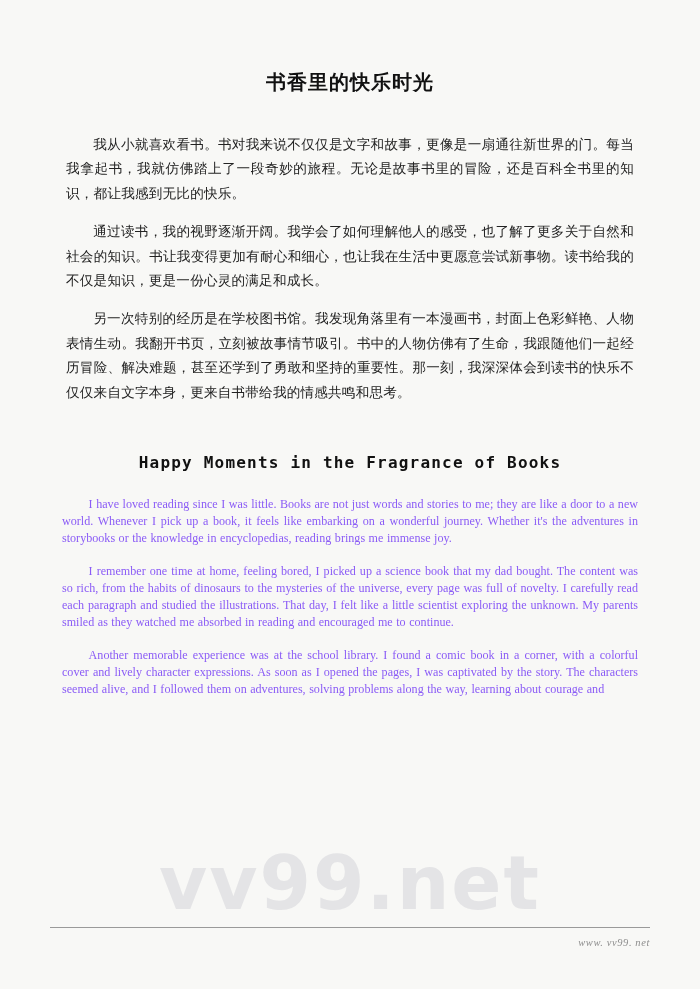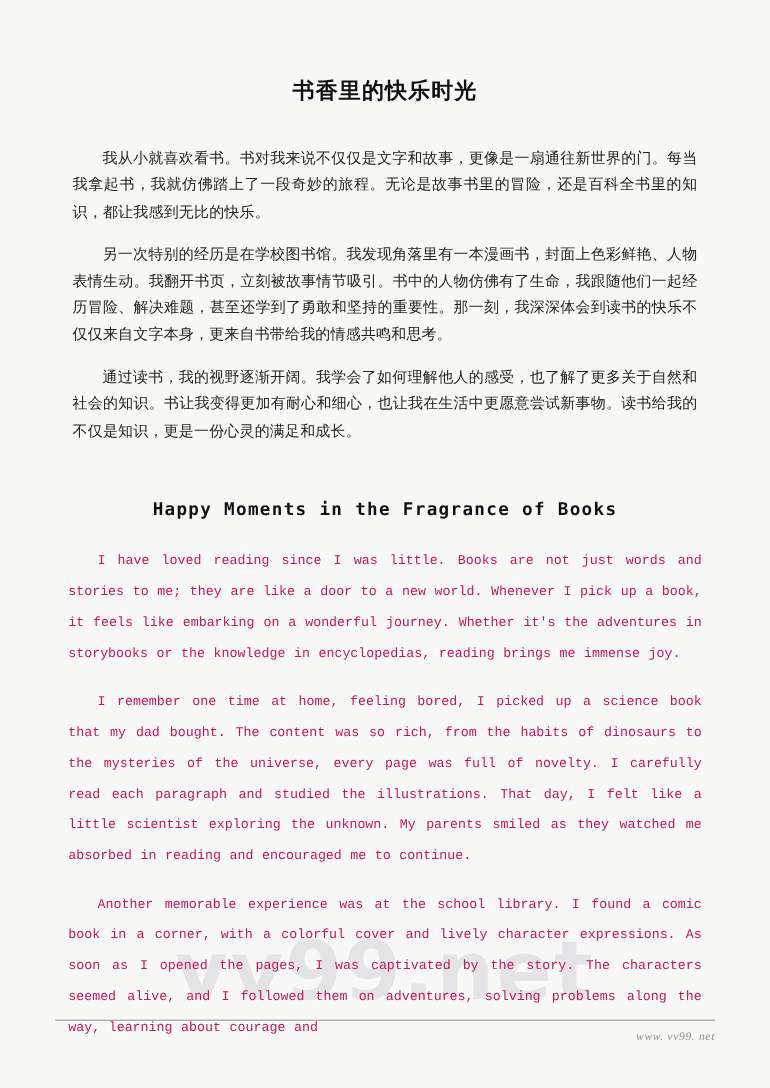--- a/index.html
+++ b/index.html
@@ -91,26 +91,26 @@
     line-height: 1.4;
   }
 
   .en-body {
     margin: 0;
     padding: 22px 62px 0 62px;
   }
 
   .en-body p {
     margin: 0 0 16px 0;
-    font-family: Liberation Mono, monospace;
+    font-family: Liberation Serif, serif;
     font-size: 12.1px;
-    line-height: 28px;
+    line-height: 17px;
     text-align: justify;
     text-indent: 2.2em;
-    color: #be185d;
+    color: #8b5cf6;
     word-spacing: 0.5px;
   }
 
   
   .footer {
     position: absolute;
     left: 0;
     right: 0;
     bottom: 0;
     height: 62px;
@@ -141,22 +141,22 @@
 <div class="page">
 
   <div class="watermark">vv99.net</div>
 
   <div class="content">
 
     <h1 class="cn-title">书香里的快乐时光</h1>
 
     <div class="cn-body">
       <p>我从小就喜欢看书。书对我来说不仅仅是文字和故事，更像是一扇通往新世界的门。每当我拿起书，我就仿佛踏上了一段奇妙的旅程。无论是故事书里的冒险，还是百科全书里的知识，都让我感到无比的快乐。</p>
+      <p>通过读书，我的视野逐渐开阔。我学会了如何理解他人的感受，也了解了更多关于自然和社会的知识。书让我变得更加有耐心和细心，也让我在生活中更愿意尝试新事物。读书给我的不仅是知识，更是一份心灵的满足和成长。</p>
       <p>另一次特别的经历是在学校图书馆。我发现角落里有一本漫画书，封面上色彩鲜艳、人物表情生动。我翻开书页，立刻被故事情节吸引。书中的人物仿佛有了生命，我跟随他们一起经历冒险、解决难题，甚至还学到了勇敢和坚持的重要性。那一刻，我深深体会到读书的快乐不仅仅来自文字本身，更来自书带给我的情感共鸣和思考。</p>
-      <p>通过读书，我的视野逐渐开阔。我学会了如何理解他人的感受，也了解了更多关于自然和社会的知识。书让我变得更加有耐心和细心，也让我在生活中更愿意尝试新事物。读书给我的不仅是知识，更是一份心灵的满足和成长。</p>
     </div>
 
     <h2 class="en-title">Happy Moments in the Fragrance of Books</h2>
 
     <div class="en-body">
       <p>I have loved reading since I was little. Books are not just words and stories to me; they are like a door to a new world. Whenever I pick up a book, it feels like embarking on a wonderful journey. Whether it's the adventures in storybooks or the knowledge in encyclopedias, reading brings me immense joy.</p>
       <p>I remember one time at home, feeling bored, I picked up a science book that my dad bought. The content was so rich, from the habits of dinosaurs to the mysteries of the universe, every page was full of novelty. I carefully read each paragraph and studied the illustrations. That day, I felt like a little scientist exploring the unknown. My parents smiled as they watched me absorbed in reading and encouraged me to continue.</p>
       <p>Another memorable experience was at the school library. I found a comic book in a corner, with a colorful cover and lively character expressions. As soon as I opened the pages, I was captivated by the story. The characters seemed alive, and I followed them on adventures, solving problems along the way, learning about courage and</p>
     </div>
 

